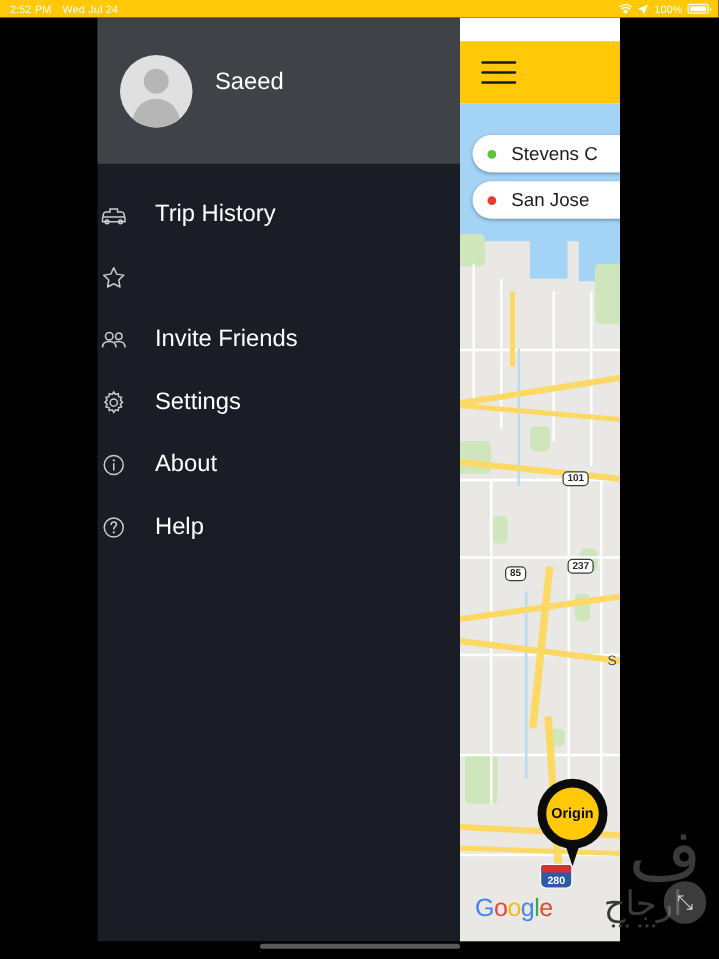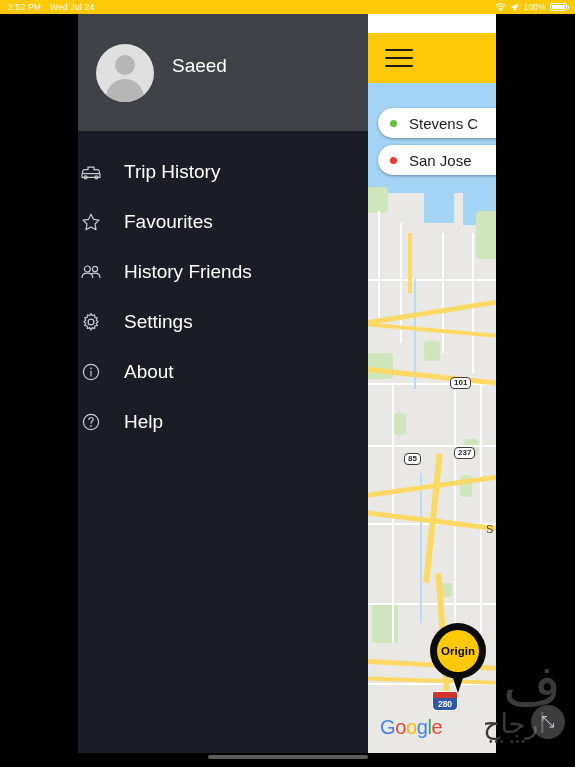--- a/index.html
+++ b/index.html
@@ -521,33 +521,32 @@
         </span>
         <span class="menu-label">Trip History</span>
       </div>
 
       <div class="menu-item">
         <span class="menu-icon">
           <svg width="20" height="20" viewBox="0 0 20 20" fill="none" stroke="#c9cbd0" stroke-width="1.2" stroke-linejoin="round">
             <path d="M10 2.2 L12.4 7.3 L18 8.1 L14 12 L15 17.6 L10 15 L5 17.6 L6 12 L2 8.1 L7.6 7.3 Z"></path>
           </svg>
         </span>
-        <span class="menu-label">Favourites</span>
       </div>
 
       <div class="menu-item">
         <span class="menu-icon">
           <svg width="22" height="16" viewBox="0 0 22 16" fill="none" stroke="#c9cbd0" stroke-width="1.2">
             <circle cx="7.4" cy="5" r="3"></circle>
             <path d="M2 14 C2 10.8 4.4 9.2 7.4 9.2 C10.4 9.2 12.8 10.8 12.8 14"></path>
             <circle cx="15" cy="5" r="2.6"></circle>
             <path d="M11.6 9.6 C12.6 9.3 13.8 9.2 15 9.2 C17.8 9.2 20 10.8 20 14"></path>
           </svg>
         </span>
-        <span class="menu-label">History Friends</span>
+        <span class="menu-label">Invite Friends</span>
       </div>
 
       <div class="menu-item">
         <span class="menu-icon">
           <svg width="20" height="20" viewBox="0 0 20 20" fill="none" stroke="#c9cbd0" stroke-width="1.2">
             <circle cx="10" cy="10" r="2.9"></circle>
             <path d="M10 1.6 L11.3 3.6 L13.6 3 L13.9 5.4 L16.2 5.9 L15.3 8.1 L17 9.7 L15.3 11.3 L16.2 13.5 L13.9 14 L13.6 16.4 L11.3 15.8 L10 17.8 L8.7 15.8 L6.4 16.4 L6.1 14 L3.8 13.5 L4.7 11.3 L3 9.7 L4.7 8.1 L3.8 5.9 L6.1 5.4 L6.4 3 L8.7 3.6 Z"></path>
           </svg>
         </span>
         <span class="menu-label">Settings</span>

